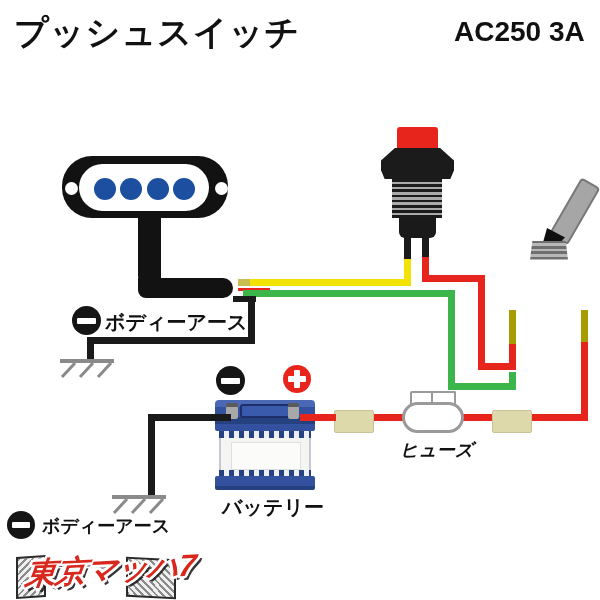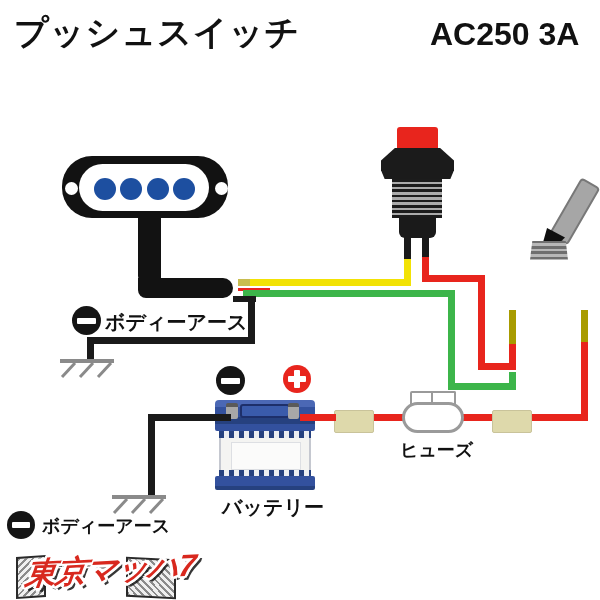--- a/index.html
+++ b/index.html
@@ -26,21 +26,21 @@
             transform:skewX(-10deg) rotate(-3deg);
             text-shadow:-2px -2px 0 #fff,2px -2px 0 #fff,-2px 2px 0 #fff,2px 2px 0 #fff,
             -3px 0 0 #fff,3px 0 0 #fff,0 3px 0 #fff,0 -3px 0 #fff,4px 4px 0 rgba(20,20,20,.85);}
 </style>
 </head>
 <body>
 
 <div id="canvas">
 
   <div class="lbl" style="left:14px;top:10px;font-size:34px;letter-spacing:1px;">プッシュスイッチ</div>
-  <div class="lbl" style="left:430px;top:16px;font-size:32px;">AC250 3A</div>
+  <div class="lbl" style="left:454px;top:16px;font-size:28px;">AC250 3A</div>
 
   <div class="comp" style="left:62px;top:156px;width:166px;height:62px;background:#121212;border-radius:30px;"></div>
   <div class="comp" style="left:79px;top:164px;width:130px;height:47px;background:#ffffff;border-radius:24px;"></div>
   <div class="comp" style="left:94px;top:178px;width:22px;height:22px;background:#1d4fa0;border-radius:50%;"></div>
   <div class="comp" style="left:120px;top:178px;width:22px;height:22px;background:#1d4fa0;border-radius:50%;"></div>
   <div class="comp" style="left:147px;top:178px;width:22px;height:22px;background:#1d4fa0;border-radius:50%;"></div>
   <div class="comp" style="left:173px;top:178px;width:22px;height:22px;background:#1d4fa0;border-radius:50%;"></div>
   <div class="comp" style="left:65px;top:182px;width:13px;height:13px;background:#fff;border-radius:50%;"></div>
   <div class="comp" style="left:215px;top:182px;width:13px;height:13px;background:#fff;border-radius:50%;"></div>
   <div class="comp" style="left:138px;top:212px;width:23px;height:74px;background:#121212;border-radius:0 0 0 10px;"></div>
@@ -99,21 +99,21 @@
   <div class="wire" style="left:528px;top:414px;width:60px;height:7px;background:#e8251d;"></div>
   <div class="connector" style="left:492px;top:410px;width:38px;height:21px;"></div>
   <div class="wire" style="left:460px;top:414px;width:36px;height:7px;background:#e8251d;"></div>
 
   <div class="comp" style="left:410px;top:391px;width:46px;height:14px;display:flex;">
     <div style="width:23px;height:100%;background:#fff;border:2.5px solid #9a9a9a;box-sizing:border-box;border-radius:2px 0 0 0;"></div>
     <div style="width:23px;height:100%;background:#fff;border:2.5px solid #9a9a9a;border-left:none;box-sizing:border-box;border-radius:0 2px 0 0;"></div>
   </div>
   <div class="comp" style="left:402px;top:402px;width:62px;height:31px;background:#fff;border:3px solid #9a9a9a;
               border-radius:16px;box-sizing:border-box;"></div>
-  <div class="lbl" style="left:400px;top:438px;width:70px;font-size:18px;">ヒューズ</div>
+  <div class="lbl" style="left:400px;top:438px;width:70px;font-size:18px;font-style:italic;">ヒューズ</div>
 
   <div class="wire" style="left:368px;top:414px;width:36px;height:7px;background:#e8251d;"></div>
   <div class="connector" style="left:334px;top:410px;width:38px;height:21px;"></div>
   <div class="wire" style="left:300px;top:414px;width:36px;height:7px;background:#e8251d;z-index:3;"></div>
 
   <div class="comp" style="left:215px;top:400px;width:100px;height:31px;border-radius:4px 4px 2px 2px;
               background:linear-gradient(180deg,#4b68b5 0 22%,#33519e 22% 55%,#26417f 55% 78%,#33519e 78% 100%);"></div>
   <div class="comp" style="left:240px;top:404px;width:50px;height:14px;border:2px solid #1d2f6a;border-radius:3px;
               box-sizing:border-box;background:#3a5bab;"></div>
   <div class="comp" style="left:226px;top:403px;width:12px;height:16px;border-radius:2px;

